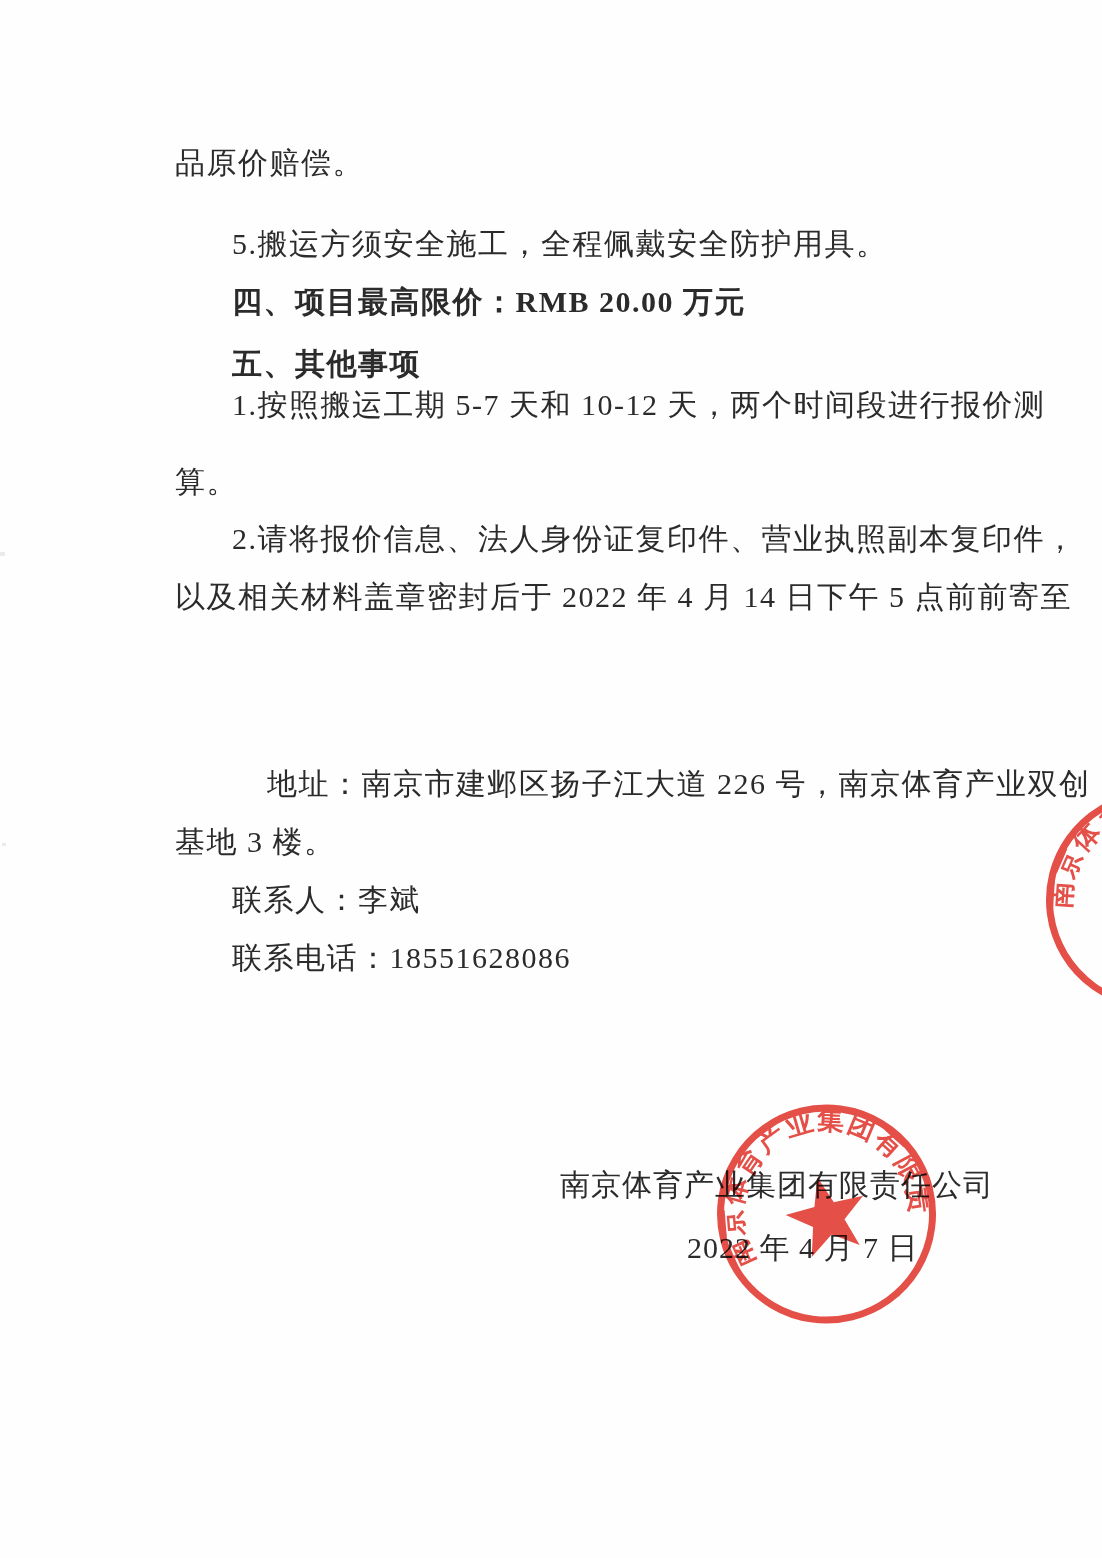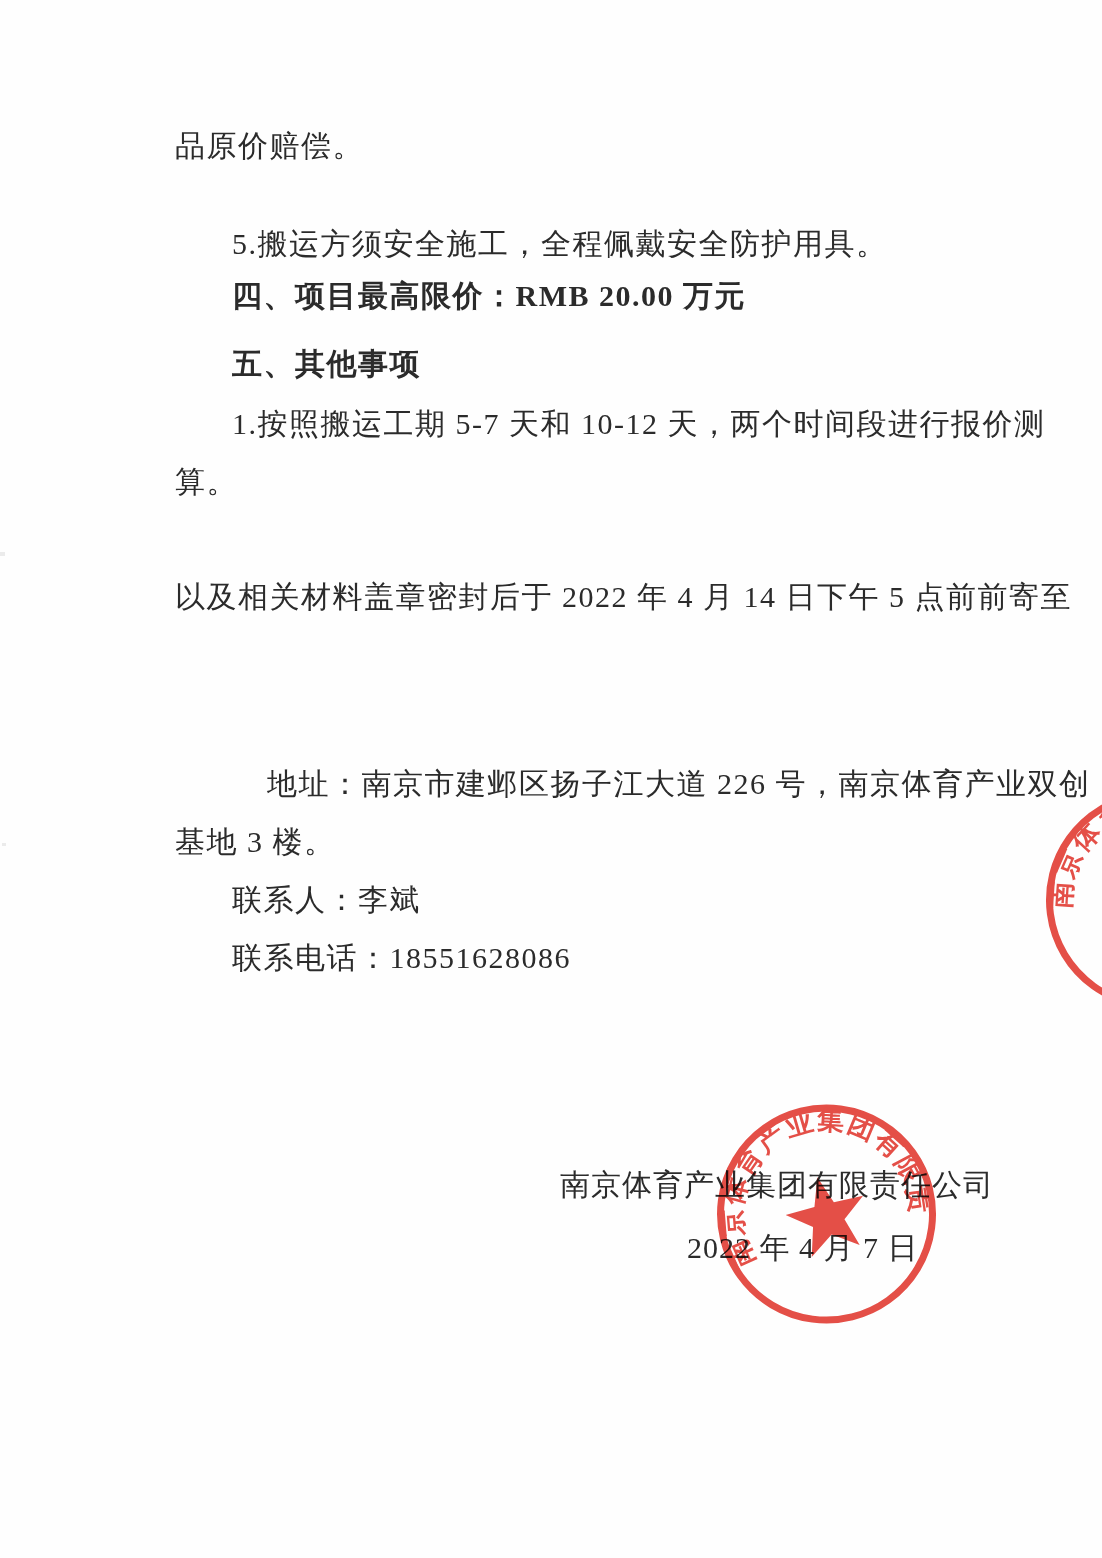--- a/index.html
+++ b/index.html
@@ -33,26 +33,27 @@
   #stamp-bottom{left:707px;top:1094px;transform:rotate(-14deg);}
   #stamp-right{left:1035px;top:780px;transform:rotate(14deg);}
   .sealtxt{font-family:"Liberation Serif","DejaVu Serif",serif;font-weight:700;}
   .artifact{position:absolute;background:#d8d8d8;opacity:.5;}
 </style>
 </head>
 <body>
 
 <div class="page">
 
-  <div class="ln m" style="top:127px;">品原价赔偿。</div>
+  <div class="ln m" style="top:144px;">品原价赔偿。</div>
   <div class="ln ind" style="top:225px;">5.搬运方须安全施工，全程佩戴安全防护用具。</div>
-  <div class="ln ind b" style="top:277px;">四、项目最高限价：RMB 20.00 万元</div>
+  <div class="ln ind b" style="top:283px;">四、项目最高限价：RMB 20.00 万元</div>
   <div class="ln ind b" style="top:345px;">五、其他事项</div>
-  <div class="ln ind" style="top:405px;">1.按照搬运工期 5-7 天和 10-12 天，两个时间段进行报价测</div>
+  <div class="ln ind" style="top:386px;">1.按照搬运工期 5-7 天和 10-12 天，两个时间段进行报价测</div>
   <div class="ln m" style="top:463px;">算。</div>
+  <div class="ln ind" style="top:520px;">2.请将报价信息、法人身份证复印件、营业执照副本复印件，</div>
   <div class="ln m" style="top:578px;">以及相关材料盖章密封后于 2022 年 4 月 14 日下午 5 点前前寄至</div>
   <div class="ln ind" style="top:765px;margin-left:35px;">地址：南京市建邺区扬子江大道 226 号，南京体育产业双创</div>
   <div class="ln m" style="top:823px;">基地 3 楼。</div>
   <div class="ln ind" style="top:881px;">联系人：李斌</div>
   <div class="ln ind" style="top:939px;">联系电话：18551628086</div>
 
   <div class="sig" style="top:1165px;left:560px;">南京体育产业集团有限责任公司</div>
   <div class="sig" style="top:1228px;left:687px;">2022 年 4 月 7 日</div>
 
   <div class="stamp" id="stamp-right">

